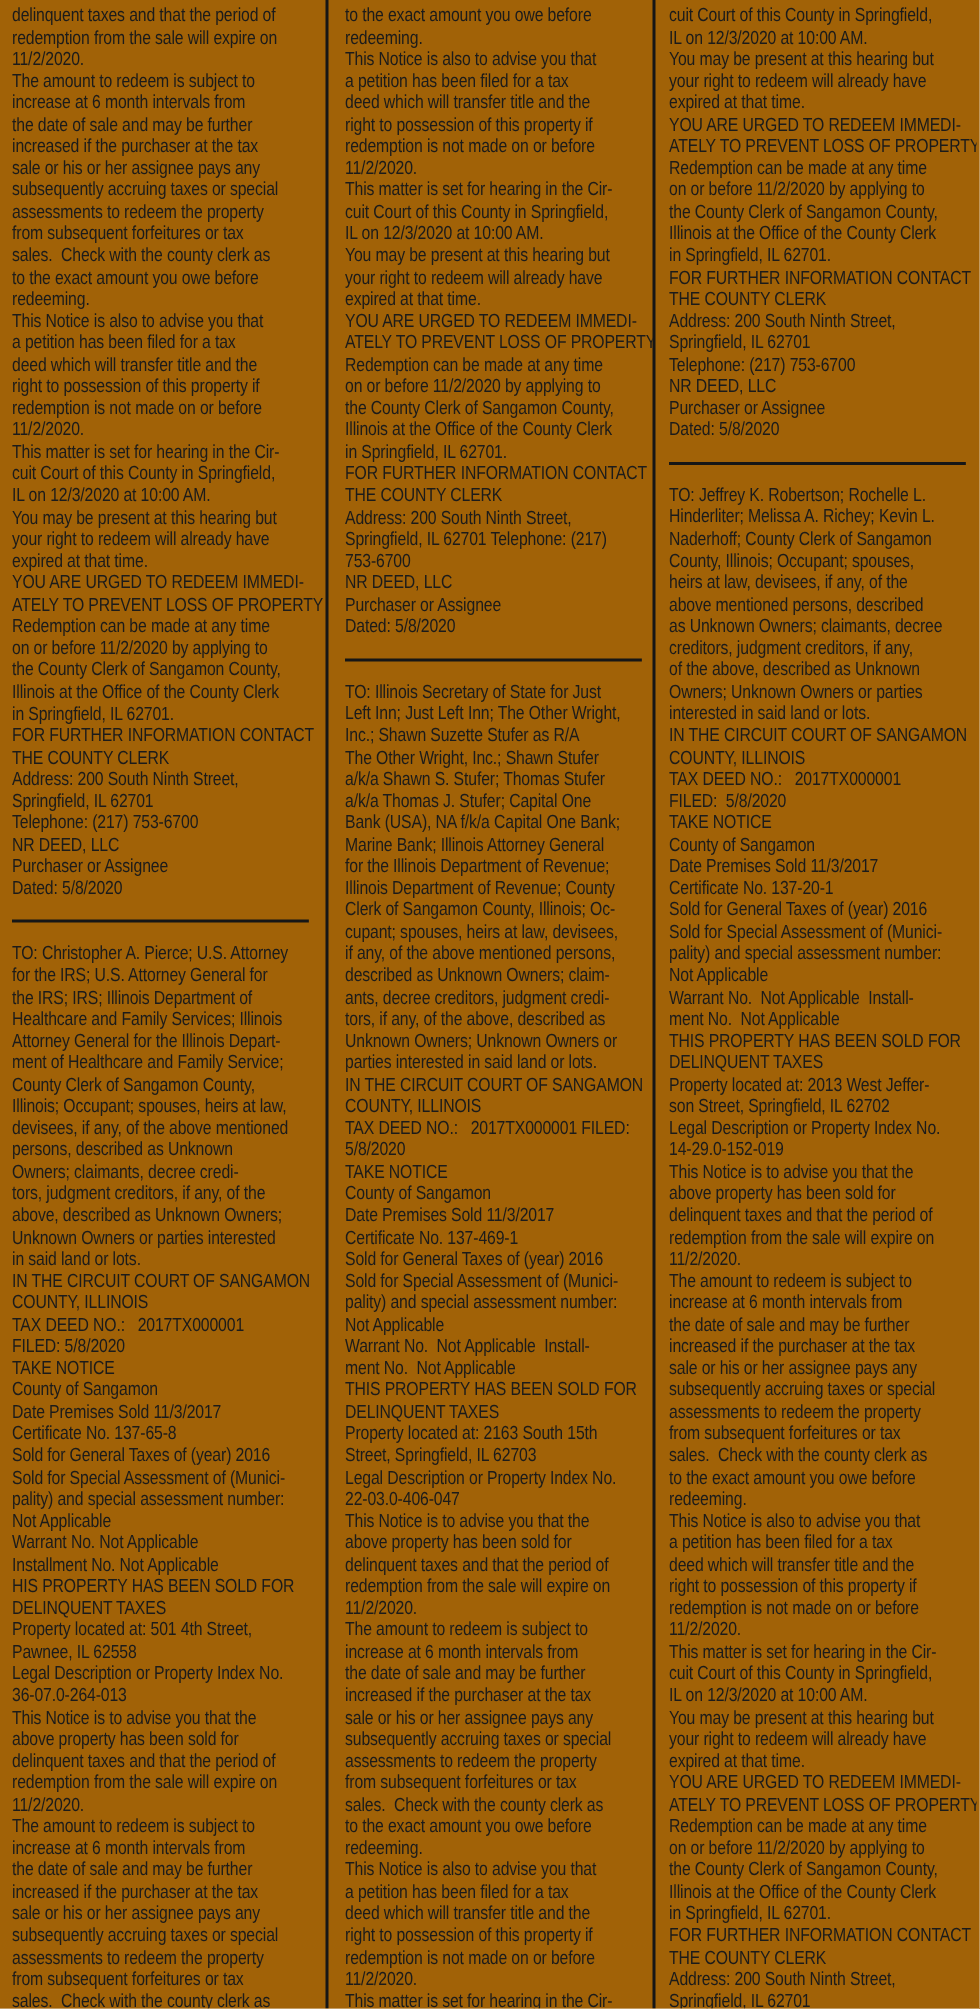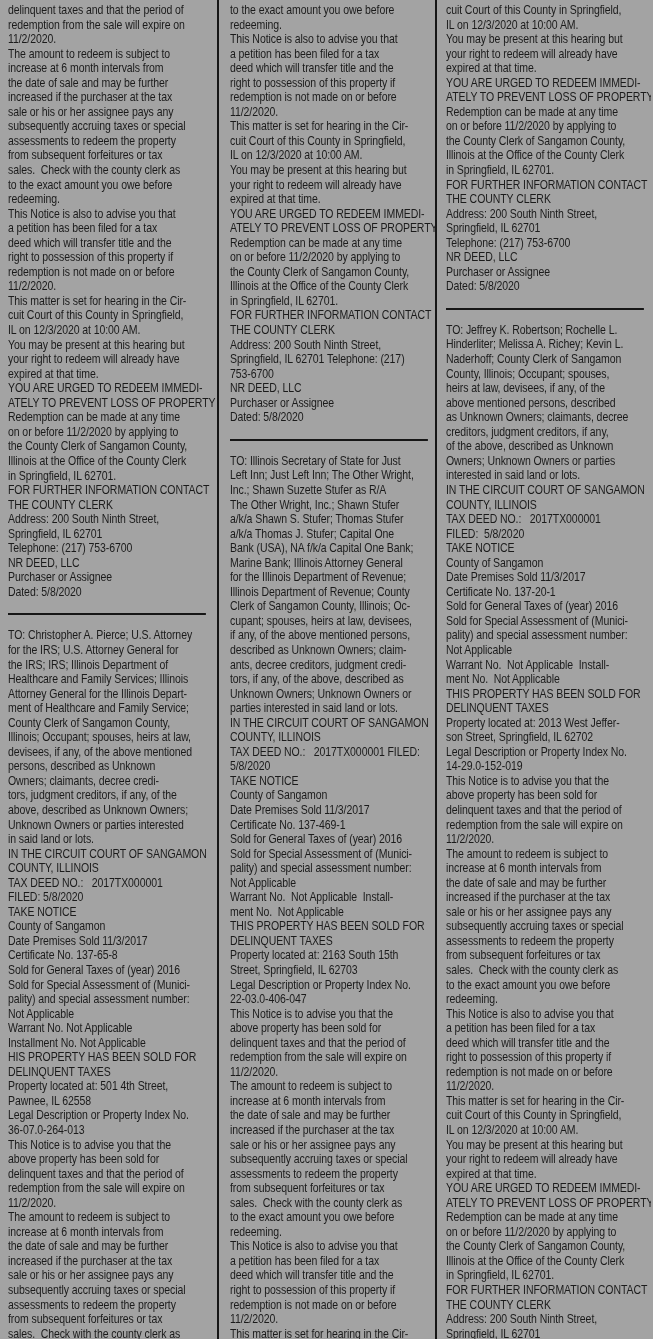--- a/index.html
+++ b/index.html
@@ -12,21 +12,21 @@
     height: 1339px;
     overflow: hidden;
     font-family: "Liberation Sans", "DejaVu Sans", sans-serif;
     color: #1b1b1b;
   }
   .page {
     display: flex;
     width: 653px;
     height: 1339px;
     box-sizing: border-box;
-    background: #a3a3a3;
+    background: #a16207;
   }
   .col {
     box-sizing: border-box;
     padding-top: 3px;
     height: 1339px;
     overflow: hidden;
   }
   .col-1 { width: 219px; padding-left: 8px;  border-right: 2px solid #161616; }
   .col-2 { width: 218px; padding-left: 11px; border-right: 2px solid #161616; }
   .col-3 { width: 214px; padding-left: 9px; }

